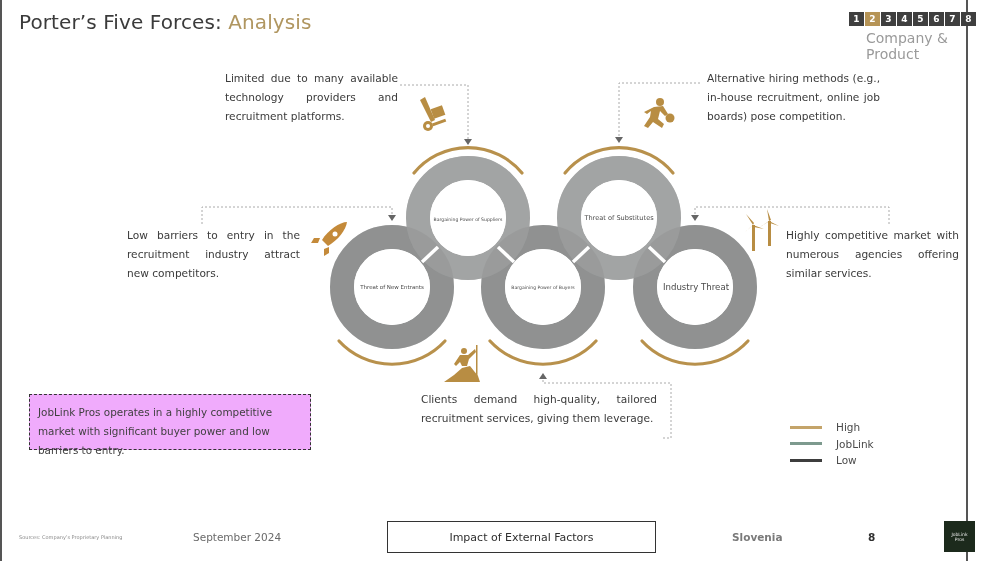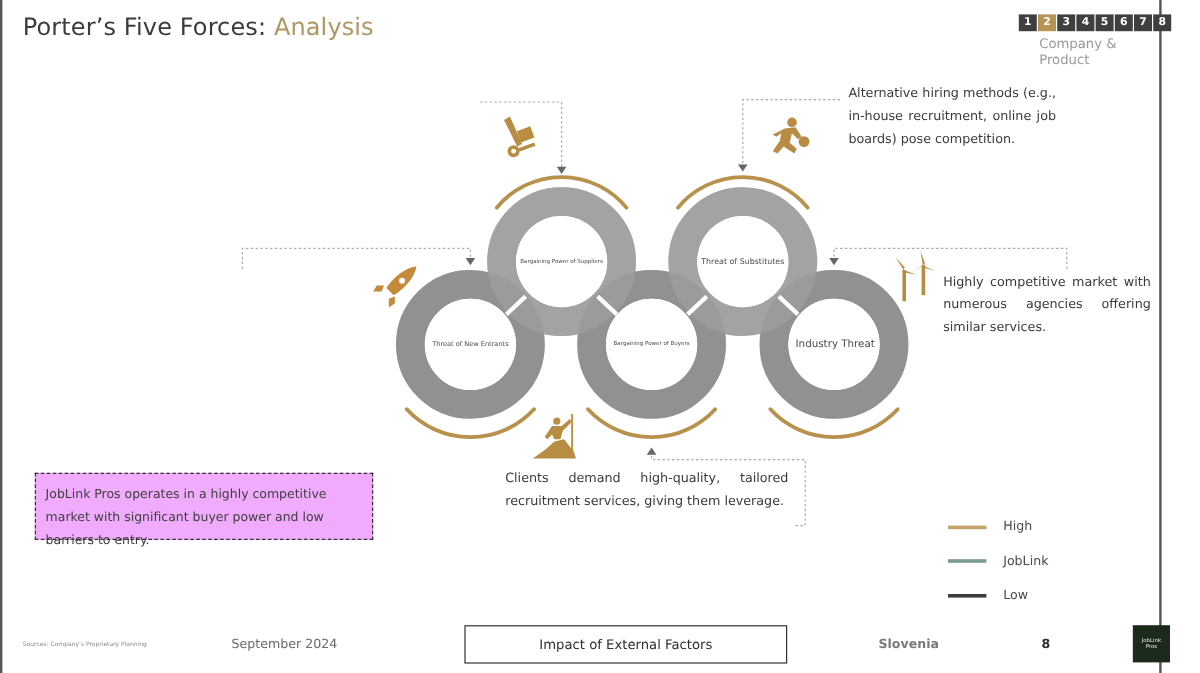--- a/index.html
+++ b/index.html
@@ -4,27 +4,27 @@
 <style>
   * { box-sizing: border-box; margin: 0; padding: 0; }
   html, body { width: 1000px; height: 561px; background: #ffffff; overflow: hidden; }
   body { font-family: "DejaVu Sans", sans-serif; color: #3a3a3a; position: relative; }
   .slide { position: absolute; left: 0; top: 0; width: 968px; height: 561px; background: #fff; border-left: 2px solid #555; border-right: 2px solid #555; }
   .title { position: absolute; left: 17px; top: 10px; font-size: 20px; color: #3b3b3b; letter-spacing: 0.1px; }
   .title .accent { color: #b09660; }
   .nav { position: absolute; left: 847px; top: 12px; display: flex; gap: 1px; }
   .nav-item { width: 15px; height: 14px; background: #3f3f3f; color: #fff; font-size: 9px; font-weight: bold; text-align: center; line-height: 14px; }
   .nav-item.active { background: #b69456; }
-  .nav-caption { position: absolute; left: 864px; top: 30px; font-size: 11px; color: #9a9a9a; }
+  .nav-caption { position: absolute; left: 864px; top: 30px; font-size: 14px; color: #9a9a9a; }
   .para { position: absolute; font-size: 10.6px; line-height: 19px; color: #3a3a3a; text-align: justify; text-align-last: left; }
   .diagram { position: absolute; left: 0; top: 0; width: 1000px; height: 561px; }
   .ring-label { position: absolute; transform: translate(-50%, -50%); text-align: left; color: #4a4a4a; white-space: nowrap; }
   .summary { position: absolute; left: 27px; top: 394px; width: 282px; height: 56px; background: #f0abfc; border: 1.5px dashed #333; padding: 8px 8px; font-size: 10.4px; line-height: 19px; color: #3f3f3f; }
   .legend { position: absolute; left: 788px; top: 419px; }
-  .legend-row { display: flex; align-items: center; height: 16.5px; margin-top: 12px; }
+  .legend-row { display: flex; align-items: center; height: 16.5px; }
   .legend-swatch { width: 32px; height: 3px; margin-right: 14px; }
   .legend-label { font-size: 10.5px; color: #4a4a4a; }
   .footer-source { position: absolute; left: 17px; top: 534px; font-size: 5px; color: #888; }
   .footer-date { position: absolute; left: 191px; top: 531px; font-size: 10.5px; color: #6a6a6a; }
   .footer-box { position: absolute; left: 365px; top: 521px; width: 269px; height: 32px; border: 1.5px solid #333; display: flex; align-items: center; justify-content: center; font-size: 11px; color: #2f2f2f; margin-left: 20px; }
   .footer-country { position: absolute; left: 730px; top: 531px; font-size: 10.5px; color: #7a7a7a; font-weight: bold; }
   .footer-page { position: absolute; left: 866px; top: 531px; font-size: 10.5px; color: #2f2f2f; font-weight: bold; }
   .footer-logo { position: absolute; left: 942px; top: 521px; width: 31px; height: 31px; background: #1c2a1c; color: #e8e8e8; font-size: 4.5px; line-height: 5px; display: flex; align-items: center; justify-content: center; text-align: center; }
 </style>
 </head>
@@ -152,21 +152,23 @@
       <path d="M458,355 L466,355 L473,349 L474,352 L467,359 L465,366 L460,366 L458,362 L454,366 L452,364 z"></path>
     </g>
   </svg>
 
   <div class="ring-label" style="left:390px; top:287px; font-size:5.5px;">Threat of New Entrants</div>
   <div class="ring-label" style="left:466px; top:219px; font-size:4.6px;">Bargaining Power of Suppliers</div>
   <div class="ring-label" style="left:541px; top:287px; font-size:4.6px;">Bargaining Power of Buyers</div>
   <div class="ring-label" style="left:617px; top:218px; font-size:6.6px;">Threat of Substitutes</div>
   <div class="ring-label" style="left:694px; top:287px; font-size:8.6px;">Industry Threat</div>
 
+  <div class="para" style="left:223px; top:69px; width:173px;">Limited due to many available technology providers and recruitment platforms.</div>
   <div class="para" style="left:705px; top:69px; width:173px;">Alternative hiring methods (e.g., in-house recruitment, online job boards) pose competition.</div>
+  <div class="para" style="left:125px; top:226px; width:173px;">Low barriers to entry in the recruitment industry attract new competitors.</div>
   <div class="para" style="left:784px; top:226px; width:173px;">Highly competitive market with numerous agencies offering similar services.</div>
   <div class="para" style="left:419px; top:390px; width:236px;">Clients demand high-quality, tailored recruitment services, giving them leverage.</div>
 
   <div class="summary">JobLink Pros operates in a highly competitive market with significant buyer power and low barriers to entry.</div>
 
   <div class="legend">
     <div class="legend-row">
       <span class="legend-swatch" style="background:#c4a46a;"></span>
       <span class="legend-label">High</span>
     </div>

